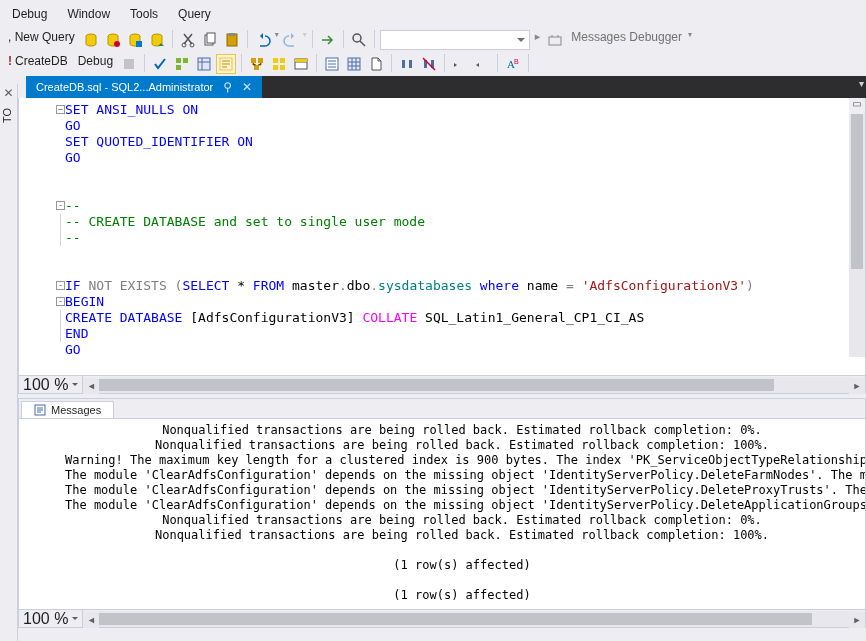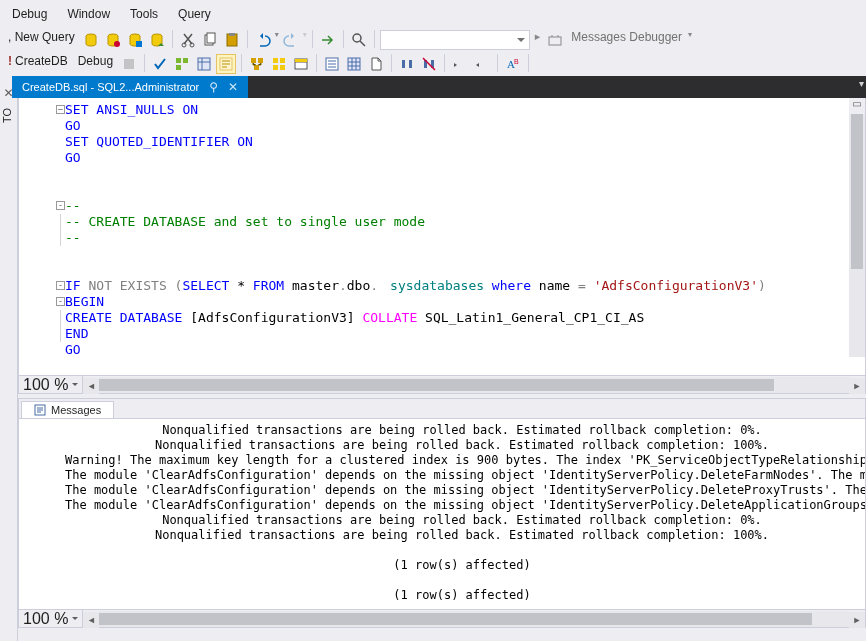--- a/index.html
+++ b/index.html
@@ -11,35 +11,35 @@
 .tbtn svg { width: 16px; height: 16px; }
 .tsep { width: 1px; height: 18px; background: #cccedb; margin: 0 3px; }
 .tlbl { padding: 0 4px; color: #1e1e1e; }
 .tdrop { border: 1px solid #cccedb; background: #fff; padding: 1px 18px 1px 4px; min-width: 130px; height: 20px; position: relative; color: #717171; }
 .tdrop::after { content: ""; position: absolute; right: 4px; top: 7px; border: 4px solid transparent; border-top-color: #717171; }
 .exec-red { color: #a03030; font-weight: bold; margin-right: 3px; }
 .tbtn.sel { background: #fdf4bf; border-color: #e5c365; }
 .left-strip { position: absolute; left: 0; top: 84px; width: 18px; bottom: 0; background: #eeeef2; border-right: 1px solid #cccedb; }
 .left-strip .vtab { writing-mode: vertical-rl; transform: rotate(180deg); font-size: 11px; padding: 6px 1px; color: #1e1e1e; }
 .left-strip .xbtn { text-align: center; padding: 2px 0; color: #5d5d5d; }
-.tabbar { background: #2d2d30; display: flex; align-items: stretch; height: 22px; margin-left: 12px; position: relative; }
+.tabbar { background: #2d2d30; display: flex; align-items: stretch; height: 22px; margin-left: 26px; position: relative; }
 .tab { background: #007acc; color: #fff; padding: 3px 10px; display: flex; align-items: center; gap: 10px; font-size: 11px; }
 .tab .pin { font-size: 12px; color: #cde6f7; }
 .tab .close { font-size: 12px; color: #cde6f7; cursor: default; }
 .tabbar-right { position: absolute; right: 2px; top: 2px; color: #d0d0d0; font-size: 10px; }
 .editor-wrap { margin-left: 18px; background: #fff; position: relative; height: 296px; border: 1px solid #cccedb; border-top: none; display: flex; flex-direction: column; }
 .editor { flex: 1; overflow: hidden; position: relative; }
 .code { font-family: Consolas, monospace; font-size: 13px; line-height: 16px; padding: 4px 0 4px 46px; white-space: pre; color: #000; position: relative; }
 .gutter { position: absolute; left: 0; top: 4px; width: 44px; font-family: Consolas, monospace; font-size: 13px; line-height: 16px; color: #999; }
 .gut { height: 16px; text-align: right; padding-right: 4px; position: relative; }
 .fold { position: absolute; right: -2px; top: 3px; width: 9px; height: 9px; border: 1px solid #999; background: #fff; font-size: 9px; line-height: 7px; text-align: center; color: #666; }
 .foldline { position: absolute; right: 2px; top: 0; bottom: 0; width: 1px; background: #d4d4d4; }
 .kw { color: #0000ff; }
 .op { color: #808080; }
-.fn { color: #008080; margin-left: 12px; }
+.fn { color: #008080; }
 .str { color: #a31515; }
 .cmt { color: #008000; }
 .pink { color: #ff00ff; }
 .editor-footer { height: 18px; background: #eeeef2; border-top: 1px solid #cccedb; display: flex; align-items: center; }
 .zoom { font-size: 16px; padding: 0 4px; border-right: 1px solid #cccedb; display: flex; align-items: center; gap: 4px; }
 .zoom::after { content: ""; border: 3px solid transparent; border-top-color: #5d5d5d; display: inline-block; margin-top: 3px; }
 .hscroll { flex: 1; height: 16px; background: #e8e8ec; position: relative; margin: 0 16px; }
 .hscroll-thumb { position: absolute; left: 0; top: 2px; height: 12px; width: 90%; background: #c2c3c9; }
 .hscroll-arrow { width: 16px; height: 16px; position: absolute; top: 1px; background: #e8e8ec; display: flex; align-items: center; justify-content: center; color: #606060; font-size: 9px; }
 .splitter { height: 4px; background: #eeeef2; margin-left: 18px; cursor: ns-resize; }

